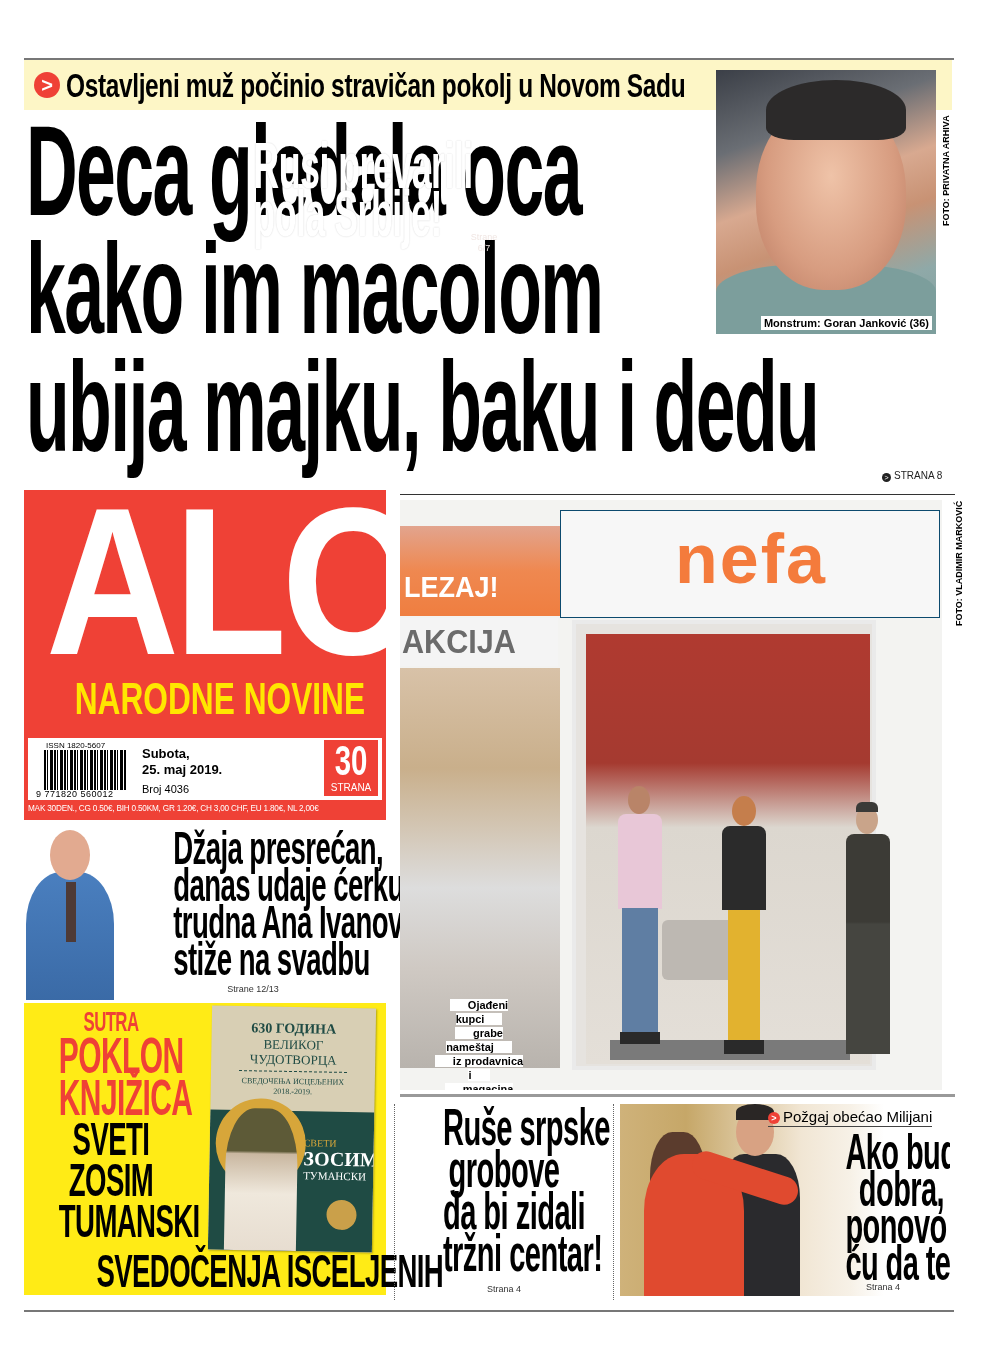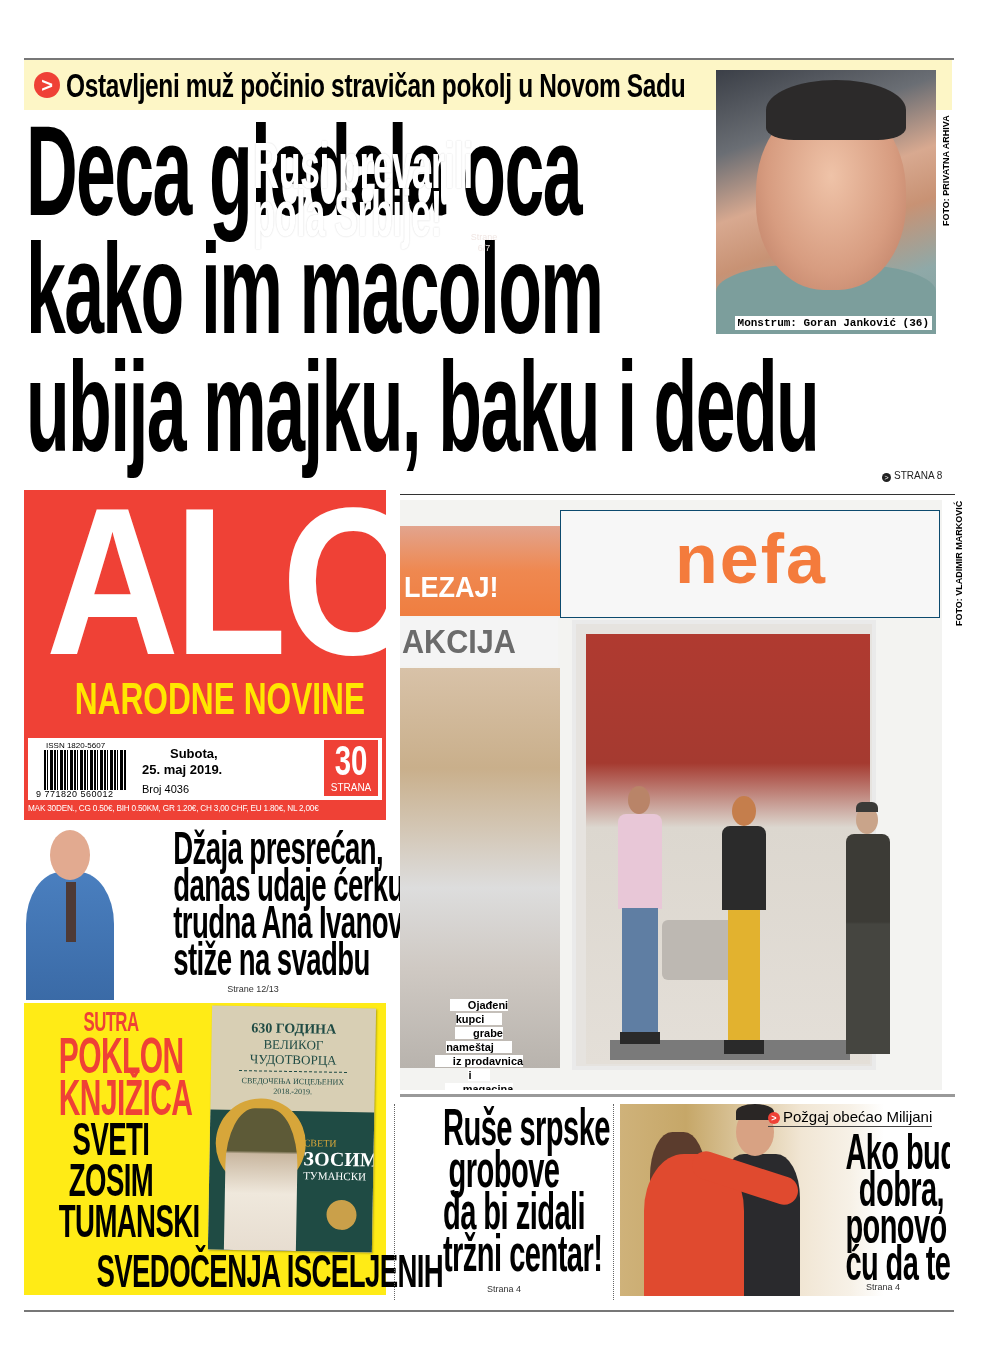--- a/index.html
+++ b/index.html
@@ -11,41 +11,41 @@
 
   
   .kicker { position: absolute; left: 24px; top: 60px; width: 928px; height: 50px; background: #fdf6c6; }
   .kicker-arrow { position: absolute; left: 10px; top: 12px; width: 26px; height: 26px; border-radius: 50%; background: #ef4136; color: #fff; font-weight: 700; font-size: 20px; line-height: 26px; text-align: center; }
   .kicker-text { position: absolute; left: 42px; top: 6px; font-size: 34px; line-height: 38px; transform: scaleX(0.72); transform-origin: left top; font-weight: 700; letter-spacing: -0.5px; white-space: nowrap; }
 
   
   .headline { position: absolute; left: 26px; top: 112px; width: 930px; }
   .headline-line { display: block; font-weight: 700; font-size: 128px; line-height: 118px; white-space: nowrap; transform: scaleX(0.56); transform-origin: left top; letter-spacing: -3px; height: 118px; }
 
-  .photo-goran { position: absolute; left: 716px; top: 70px; width: 220px; height: 264px; background: linear-gradient(160deg, #3b3f47 0%, #6a6e74 25%, #d8a990 45%, #c89274 60%, #8fa9a8 80%, #7fa09f 100%); overflow: hidden; font-family: Liberation Mono, monospace; }
+  .photo-goran { position: absolute; left: 716px; top: 70px; width: 220px; height: 264px; background: linear-gradient(160deg, #3b3f47 0%, #6a6e74 25%, #d8a990 45%, #c89274 60%, #8fa9a8 80%, #7fa09f 100%); overflow: hidden; }
   .photo-goran .face { position: absolute; left: 40px; top: 30px; width: 150px; height: 190px; border-radius: 48% 48% 45% 45%; background: radial-gradient(ellipse at 50% 40%, #efc3a8 0%, #d79c80 60%, #b97a61 100%); }
   .photo-goran .hair { position: absolute; left: 50px; top: 10px; width: 140px; height: 60px; border-radius: 50% 50% 20% 20%; background: #2c2a2a; }
   .photo-goran .shirt { position: absolute; left: 0; bottom: 0; width: 220px; height: 70px; background: #7c9e9c; border-radius: 40% 40% 0 0; }
   .photo-caption { position: absolute; right: 4px; bottom: 4px; background: #fff; font-size: 11px; font-weight: 700; padding: 1px 3px; }
   .photo-credit-1 { position: absolute; left: 941px; top: 76px; width: 14px; height: 150px; }
   .vtext { position: absolute; font-size: 9px; font-weight: 700; white-space: nowrap; transform: rotate(-90deg); transform-origin: left top; }
 
   .strana8 { position: absolute; left: 882px; top: 470px; font-size: 10px; color: #222; }
   .strana8 .dot { display: inline-block; width: 9px; height: 9px; border-radius: 50%; background: #222; color: #fff; font-size: 7px; line-height: 9px; text-align: center; margin-right: 3px; vertical-align: -1px; }
 
   
   .masthead { position: absolute; left: 24px; top: 490px; width: 362px; height: 330px; background: #ef4136; }
   .logo { position: absolute; left: 0; top: 4px; width: 362px; text-align: center; color: #fff; font-weight: 700; font-size: 210px; line-height: 176px; letter-spacing: -6px; transform: scaleX(0.88); transform-origin: center top; }
   .tagline { position: absolute; left: 0; top: 186px; width: 362px; text-align: center; color: #ffe600; font-weight: 700; font-size: 44px; line-height: 46px; transform: scaleX(0.72); transform-origin: center top; white-space: nowrap; }
   .info-box { position: absolute; left: 4px; top: 248px; width: 354px; height: 62px; background: #fff; }
   .barcode { position: absolute; left: 8px; top: 2px; width: 92px; height: 58px; }
   .issn { position: absolute; left: 10px; top: 1px; font-family: Liberation Sans, sans-serif; font-size: 8px; }
   .bars { position: absolute; left: 8px; top: 10px; width: 82px; height: 40px; background: repeating-linear-gradient(90deg, #000 0 2px, #fff 2px 3px, #000 3px 4px, #fff 4px 6px, #000 6px 9px, #fff 9px 10px); }
   .barnum { position: absolute; left: 0; top: 49px; font-size: 9px; letter-spacing: 0.5px; }
-  .date-line1 { position: absolute; left: 114px; top: 8px; font-size: 13px; font-weight: 700; margin-left: 28px; }
+  .date-line1 { position: absolute; left: 114px; top: 8px; font-size: 13px; font-weight: 700; }
   .date-line2 { position: absolute; left: 114px; top: 24px; font-size: 13px; font-weight: 700; }
   .broj { position: absolute; left: 114px; top: 45px; font-size: 11px; text-align: center; }
   .price-box { position: absolute; left: 296px; top: 2px; width: 54px; height: 56px; background: #ef4136; color: #fff; text-align: center; }
   .price-num { font-weight: 700; font-size: 42px; line-height: 42px; display: block; transform: scaleX(0.7); }
   .price-cur { font-size: 10px; line-height: 12px; display: block; }
   .prices { position: absolute; left: 4px; top: 314px; width: 354px; font-size: 8.2px; color: #fff; white-space: nowrap; letter-spacing: -0.2px; }
 
   
   .dzaja { position: absolute; left: 24px; top: 822px; width: 362px; height: 180px; }
   .dzaja-photo { position: absolute; left: 0; top: 0; width: 90px; height: 178px; overflow: hidden; }

